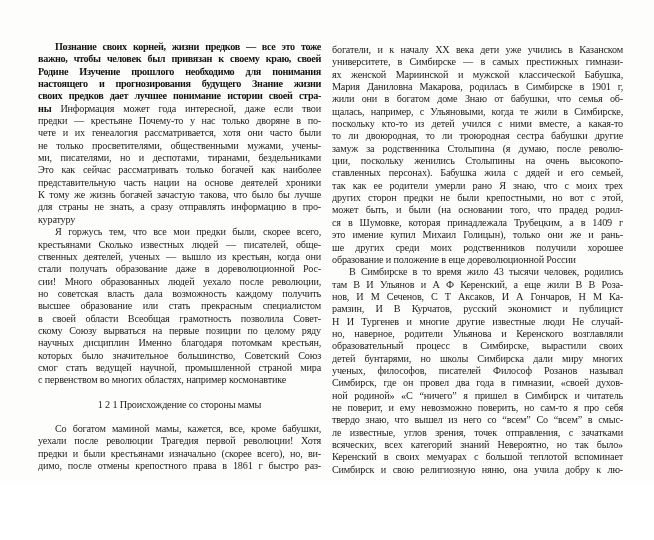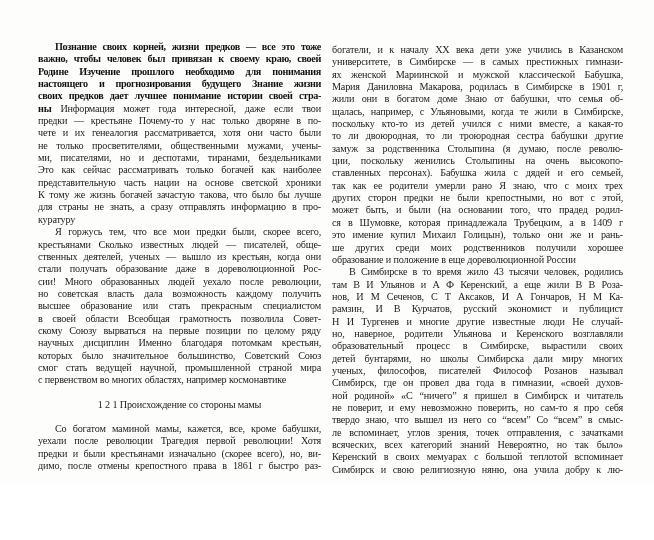--- a/index.html
+++ b/index.html
@@ -54,21 +54,21 @@
         <div class="line boldline"><span class="b">важно, чтобы человек был привязан к своему краю, своей</span></div>
         <div class="line boldline"><span class="b">Родине Изучение прошлого необходимо для понимания</span></div>
         <div class="line boldline"><span class="b">настоящего и прогнозирования будущего Знание жизни</span></div>
         <div class="line boldline"><span class="b">своих предков дает лучшее понимание истории своей стра-</span></div>
         <div class="line"><span class="b">ны </span><span>Информация может года интересной, даже если твои</span></div>
         <div class="line"><span>предки — крестьяне Почему-то у нас только дворяне в по-</span></div>
         <div class="line"><span>чете и их генеалогия рассматривается, хотя они часто были</span></div>
         <div class="line"><span>не только просветителями, общественными мужами, учены-</span></div>
         <div class="line"><span>ми, писателями, но и деспотами, тиранами, бездельниками</span></div>
         <div class="line"><span>Это как сейчас рассматривать только богачей как наиболее</span></div>
-        <div class="line"><span>представительную часть нации на основе светской хроники</span></div>
+        <div class="line"><span>представительную часть нации на основе деятелей хроники</span></div>
         <div class="line"><span>К тому же жизнь богачей зачастую такова, что было бы лучше</span></div>
         <div class="line"><span>для страны не знать, а сразу отправлять информацию в про-</span></div>
         <div class="line end"><span>куратуру</span></div>
       </div>
       <div class="block-paragraph">
         <div class="line indent"><span>Я горжусь тем, что все мои предки были, скорее всего,</span></div>
         <div class="line"><span>крестьянами Сколько известных людей — писателей, обще-</span></div>
         <div class="line"><span>ственных деятелей, ученых — вышло из крестьян, когда они</span></div>
         <div class="line"><span>стали получать образование даже в дореволюционной Рос-</span></div>
         <div class="line"><span>сии! Много образованных людей уехало после революции,</span></div>
@@ -119,21 +119,21 @@
         <div class="line"><span>рамзин, И В Курчатов, русский экономист и публицист</span></div>
         <div class="line"><span>Н И Тургенев и многие другие известные люди Не случай-</span></div>
         <div class="line"><span>но, наверное, родители Ульянова и Керенского возглавляли</span></div>
         <div class="line"><span>образовательный процесс в Симбирске, вырастили своих</span></div>
         <div class="line"><span>детей бунтарями, но школы Симбирска дали миру многих</span></div>
         <div class="line"><span>ученых, философов, писателей Философ Розанов называл</span></div>
         <div class="line"><span>Симбирск, где он провел два года в гимназии, «своей духов-</span></div>
         <div class="line"><span>ной родиной» «С “ничего” я пришел в Симбирск и читатель</span></div>
         <div class="line"><span>не поверит, и ему невозможно поверить, но сам-то я про себя</span></div>
         <div class="line"><span>твердо знаю, что вышел из него со “всем” Со “всем” в смыс-</span></div>
-        <div class="line"><span>ле вспоминает, углов зрения, точек отправления, с зачатками</span></div>
+        <div class="line"><span>ле известные, углов зрения, точек отправления, с зачатками</span></div>
         <div class="line"><span>всяческих, всех категорий знаний Невероятно, но так было»</span></div>
         <div class="line"><span>Керенский в своих мемуарах с большой теплотой вспоминает</span></div>
         <div class="line"><span>Симбирск и свою религиозную няню, она учила добру к лю-</span></div>
       </div>
     </div>
   <div class="page-number pn-left">16</div>
   <div class="page-number pn-right">17</div>
 </div>
 
 </body></html>

